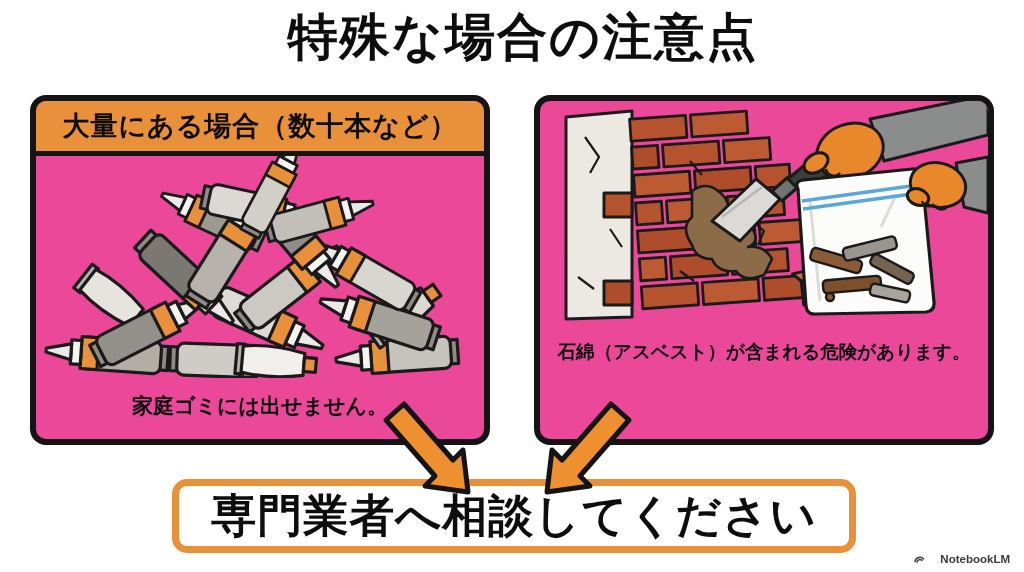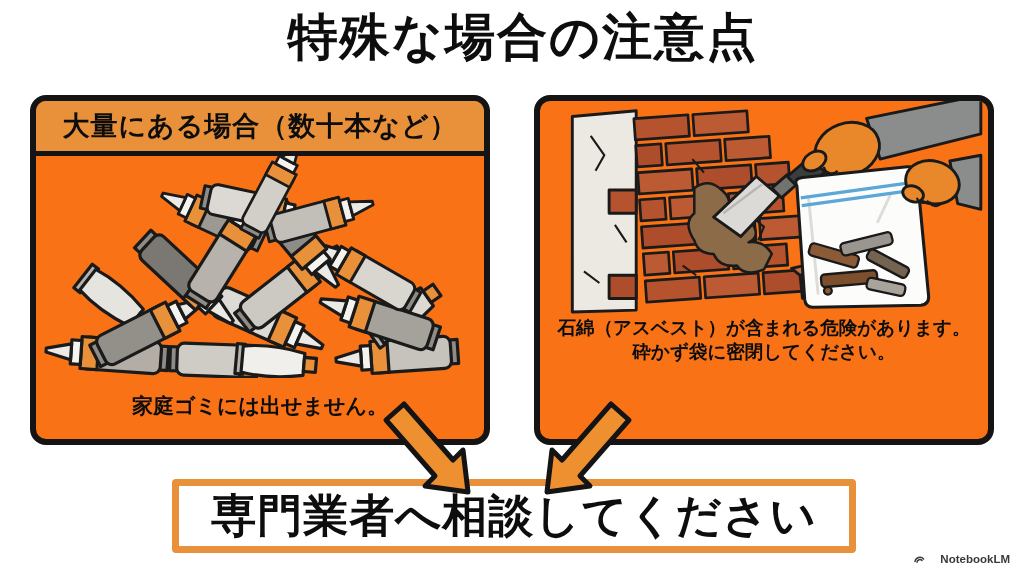--- a/index.html
+++ b/index.html
@@ -6,37 +6,37 @@
   .canvas{
     position:relative;width:1024px;height:572px;background:#ffffff;
     overflow:hidden;font-family:"Liberation Sans","DejaVu Sans",sans-serif;color:#0d0d0d;
   }
   .title{
     position:absolute;top:4px;left:0;width:100%;margin:0;text-align:center;
     font-size:50px;font-weight:900;letter-spacing:2px;color:#0d0d0d;padding-left:11px;
   }
   .panel{
     position:absolute;top:95px;width:460px;height:350px;box-sizing:border-box;
-    border:6px solid #141414;border-radius:16px;background:#f97316;overflow:hidden;
+    border:6px solid #141414;border-radius:16px;background:#ec4899;overflow:hidden;
   }
   .panel-left{left:30px;}
   .panel-right{left:534px;}
   .panel-header{
     height:50px;background:#E8913A;border-bottom:5px solid #141414;
     display:flex;align-items:center;justify-content:center;
     font-size:27px;font-weight:800;letter-spacing:1px;
   }
   .panel-body{position:relative;height:283px;display:flex;flex-direction:column;justify-content:space-between;}
   .illus{display:block;width:100%;height:222px;}
   .caption{margin:0 4px 20px;text-align:center;font-weight:800;line-height:1.3;}
   .caption-left{font-size:21px;}
   .caption-right{font-size:18.5px;}
   .conclusion-box{
     position:absolute;left:172px;top:479px;width:684px;height:74px;box-sizing:border-box;
-    border:7px solid #E8913A;border-radius:4px;background:#ffffff;z-index:4;
+    border:7px solid #E8913A;border-radius:15px;background:#ffffff;z-index:4;
     display:flex;align-items:center;justify-content:center;
     font-size:45px;font-weight:900;letter-spacing:1px;color:#0d0d0d;
   }
   .arrows-overlay{position:absolute;left:0;top:0;width:1024px;height:572px;z-index:6;pointer-events:none;}
   .watermark{
     position:absolute;right:14px;bottom:7px;display:flex;align-items:center;gap:14px;
     font-size:11.5px;font-weight:600;color:#3a3a3a;z-index:7;
   }
 </style>
 </head>
@@ -159,21 +159,20 @@
         </g>
         <g stroke="#1a1a1a" stroke-width="3" stroke-linejoin="round">
           <polygon points="416,62 448,56 448,112 424,106" fill="#8a8d8c"></polygon>
           <ellipse cx="398" cy="84" rx="28" ry="22" transform="rotate(14 398 84)" fill="#e8882b"></ellipse>
           <ellipse cx="378" cy="96" rx="11" ry="8" transform="rotate(20 378 96)" fill="#e8882b"></ellipse>
           <path d="M382,100 a7,7 0 0 0 12,3 M395,104 a7,7 0 0 0 12,2" fill="none" stroke-width="2.2"></path>
         </g>
       </svg>
       <p class="caption caption-right">
         <span>石綿（アスベスト）が含まれる危険があります。</span><br>
-        <span>砕かず袋に密閉してください。</span>
       </p>
     </div>
   </section>
 
   <div class="conclusion-box">
     <span>専門業者へ相談してください</span>
   </div>
 
   <svg class="arrows-overlay" viewBox="0 0 1024 572">
     <polygon points="386,420 435,476 425,486 468,492 463,450 453,460 404,404" fill="#EE9030" stroke="#141414" stroke-width="5" stroke-linejoin="round"></polygon>

